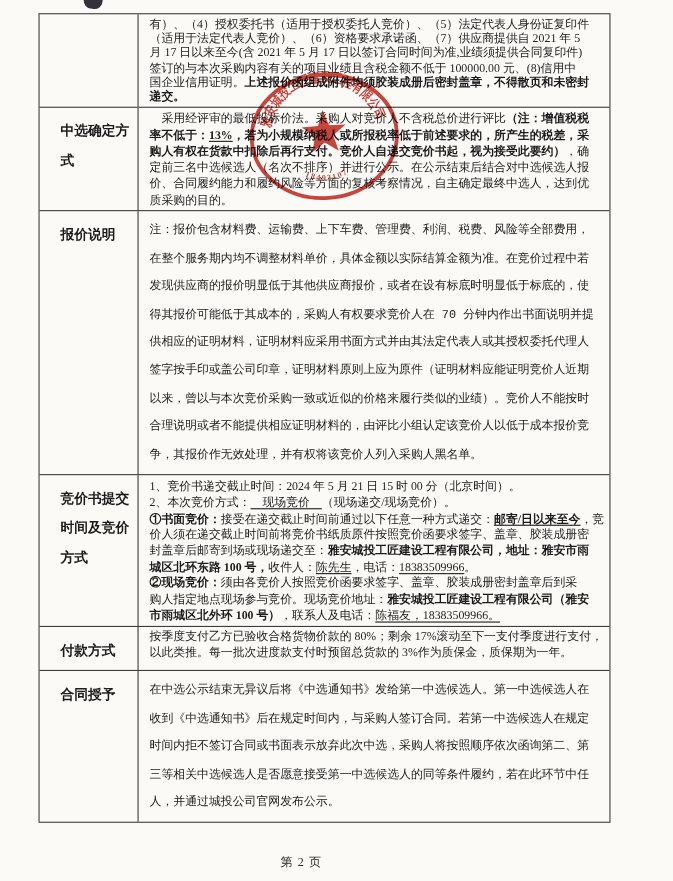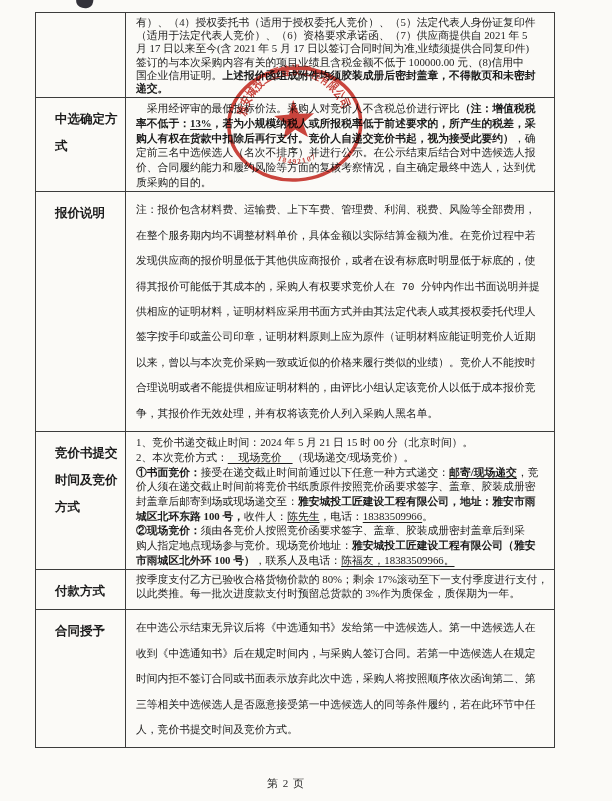--- a/index.html
+++ b/index.html
@@ -37,21 +37,21 @@
   .b{font-weight:bold;}
   .u{text-decoration:underline;text-underline-offset:2px;}
   .stamp{
     position:absolute;left:223px;top:64px;width:144px;height:126px;
     mix-blend-mode:multiply;opacity:.85;transform:rotate(-4deg);
     pointer-events:none;
   }
   .stamp text{fill:#c3241c;font-family:"Liberation Serif","DejaVu Serif",serif;font-weight:bold;}
   .footer{
     position:absolute;left:0;top:776px;width:548px;
-    text-align:center;font-size:11px;letter-spacing:1px;color:#2a2a2a;padding-left:12px;
+    text-align:center;font-size:11px;letter-spacing:1px;color:#2a2a2a;
   }
 </style>
 </head>
 <body>
 
 <div class="staple"></div>
 
 <div class="doc-table">
     <div class="row tight">
       <div class="label-cell"></div>
@@ -87,21 +87,21 @@
         <div class="line"><span>以来，曾以与本次竞价采购一致或近似的价格来履行类似的业绩）。竞价人不能按时</span></div>
         <div class="line"><span>合理说明或者不能提供相应证明材料的，由评比小组认定该竞价人以低于成本报价竞</span></div>
         <div class="line"><span>争，其报价作无效处理，并有权将该竞价人列入采购人黑名单。</span></div>
       </div>
     </div>
     <div class="row normal">
       <div class="label-cell">竞价书提交时间及竞价方式</div>
       <div class="content-cell">
         <div class="line"><span>1、竞价书递交截止时间：2024 年 5 月 21 日 15 时 00 分（北京时间）。</span></div>
         <div class="line"><span>2、本次竞价方式：</span><span class="u">　现场竞价　</span><span>（现场递交/现场竞价）。</span></div>
-        <div class="line"><span class="b">①书面竞价：</span><span>接受在递交截止时间前通过以下任意一种方式递交：</span><span class="b u">邮寄/现场递交</span><span>，竞</span></div>
+        <div class="line"><span class="b">①书面竞价：</span><span>接受在递交截止时间前通过以下任意一种方式递交：</span><span class="b u">邮寄/日以来至今</span><span>，竞</span></div>
         <div class="line"><span>价人须在递交截止时间前将竞价书纸质原件按照竞价函要求签字、盖章、胶装成册密</span></div>
         <div class="line"><span>封盖章后邮寄到场或现场递交至：</span><span class="b">雅安城投工匠建设工程有限公司，地址：雅安市雨</span></div>
         <div class="line"><span class="b">城区北环东路 100 号，</span><span>收件人：</span><span class="u">陈先生</span><span>，电话：</span><span class="u">18383509966</span><span>。</span></div>
         <div class="line"><span class="b">②现场竞价：</span><span>须由各竞价人按照竞价函要求签字、盖章、胶装成册密封盖章后到采</span></div>
         <div class="line"><span>购人指定地点现场参与竞价。现场竞价地址：</span><span class="b">雅安城投工匠建设工程有限公司（雅安</span></div>
         <div class="line"><span class="b">市雨城区北外环 100 号）</span><span>，联系人及电话：</span><span class="u">陈福友，18383509966。</span></div>
       </div>
     </div>
     <div class="row tight">
       <div class="label-cell">付款方式</div>
@@ -110,21 +110,21 @@
         <div class="line"><span>以此类推。每一批次进度款支付时预留总货款的 3%作为质保金，质保期为一年。</span></div>
       </div>
     </div>
     <div class="row loose">
       <div class="label-cell">合同授予</div>
       <div class="content-cell">
         <div class="line"><span>在中选公示结束无异议后将《中选通知书》发给第一中选候选人。第一中选候选人在</span></div>
         <div class="line"><span>收到《中选通知书》后在规定时间内，与采购人签订合同。若第一中选候选人在规定</span></div>
         <div class="line"><span>时间内拒不签订合同或书面表示放弃此次中选，采购人将按照顺序依次函询第二、第</span></div>
         <div class="line"><span>三等相关中选候选人是否愿意接受第一中选候选人的同等条件履约，若在此环节中任</span></div>
-        <div class="line"><span>人，竞价书提交时间及竞价方式。</span></div>
+        <div class="line"><span>人，并通过城投公司官网发布公示。</span></div>
       </div>
     </div>
   </div>
 
 <svg class="stamp" viewBox="0 0 144 122" width="144" height="126">
   <defs>
     <path id="arcTop" d="M 22.8 49.3 A 50 50 0 0 1 121.2 49.3" fill="none"></path>
     <path id="arcBottom" d="M 34.4 71.7 A 40 40 0 0 0 109.6 71.7" fill="none"></path>
   </defs>
   <ellipse cx="72" cy="58" rx="66" ry="56" fill="none" stroke="#c3241c" stroke-width="3.5"></ellipse>

